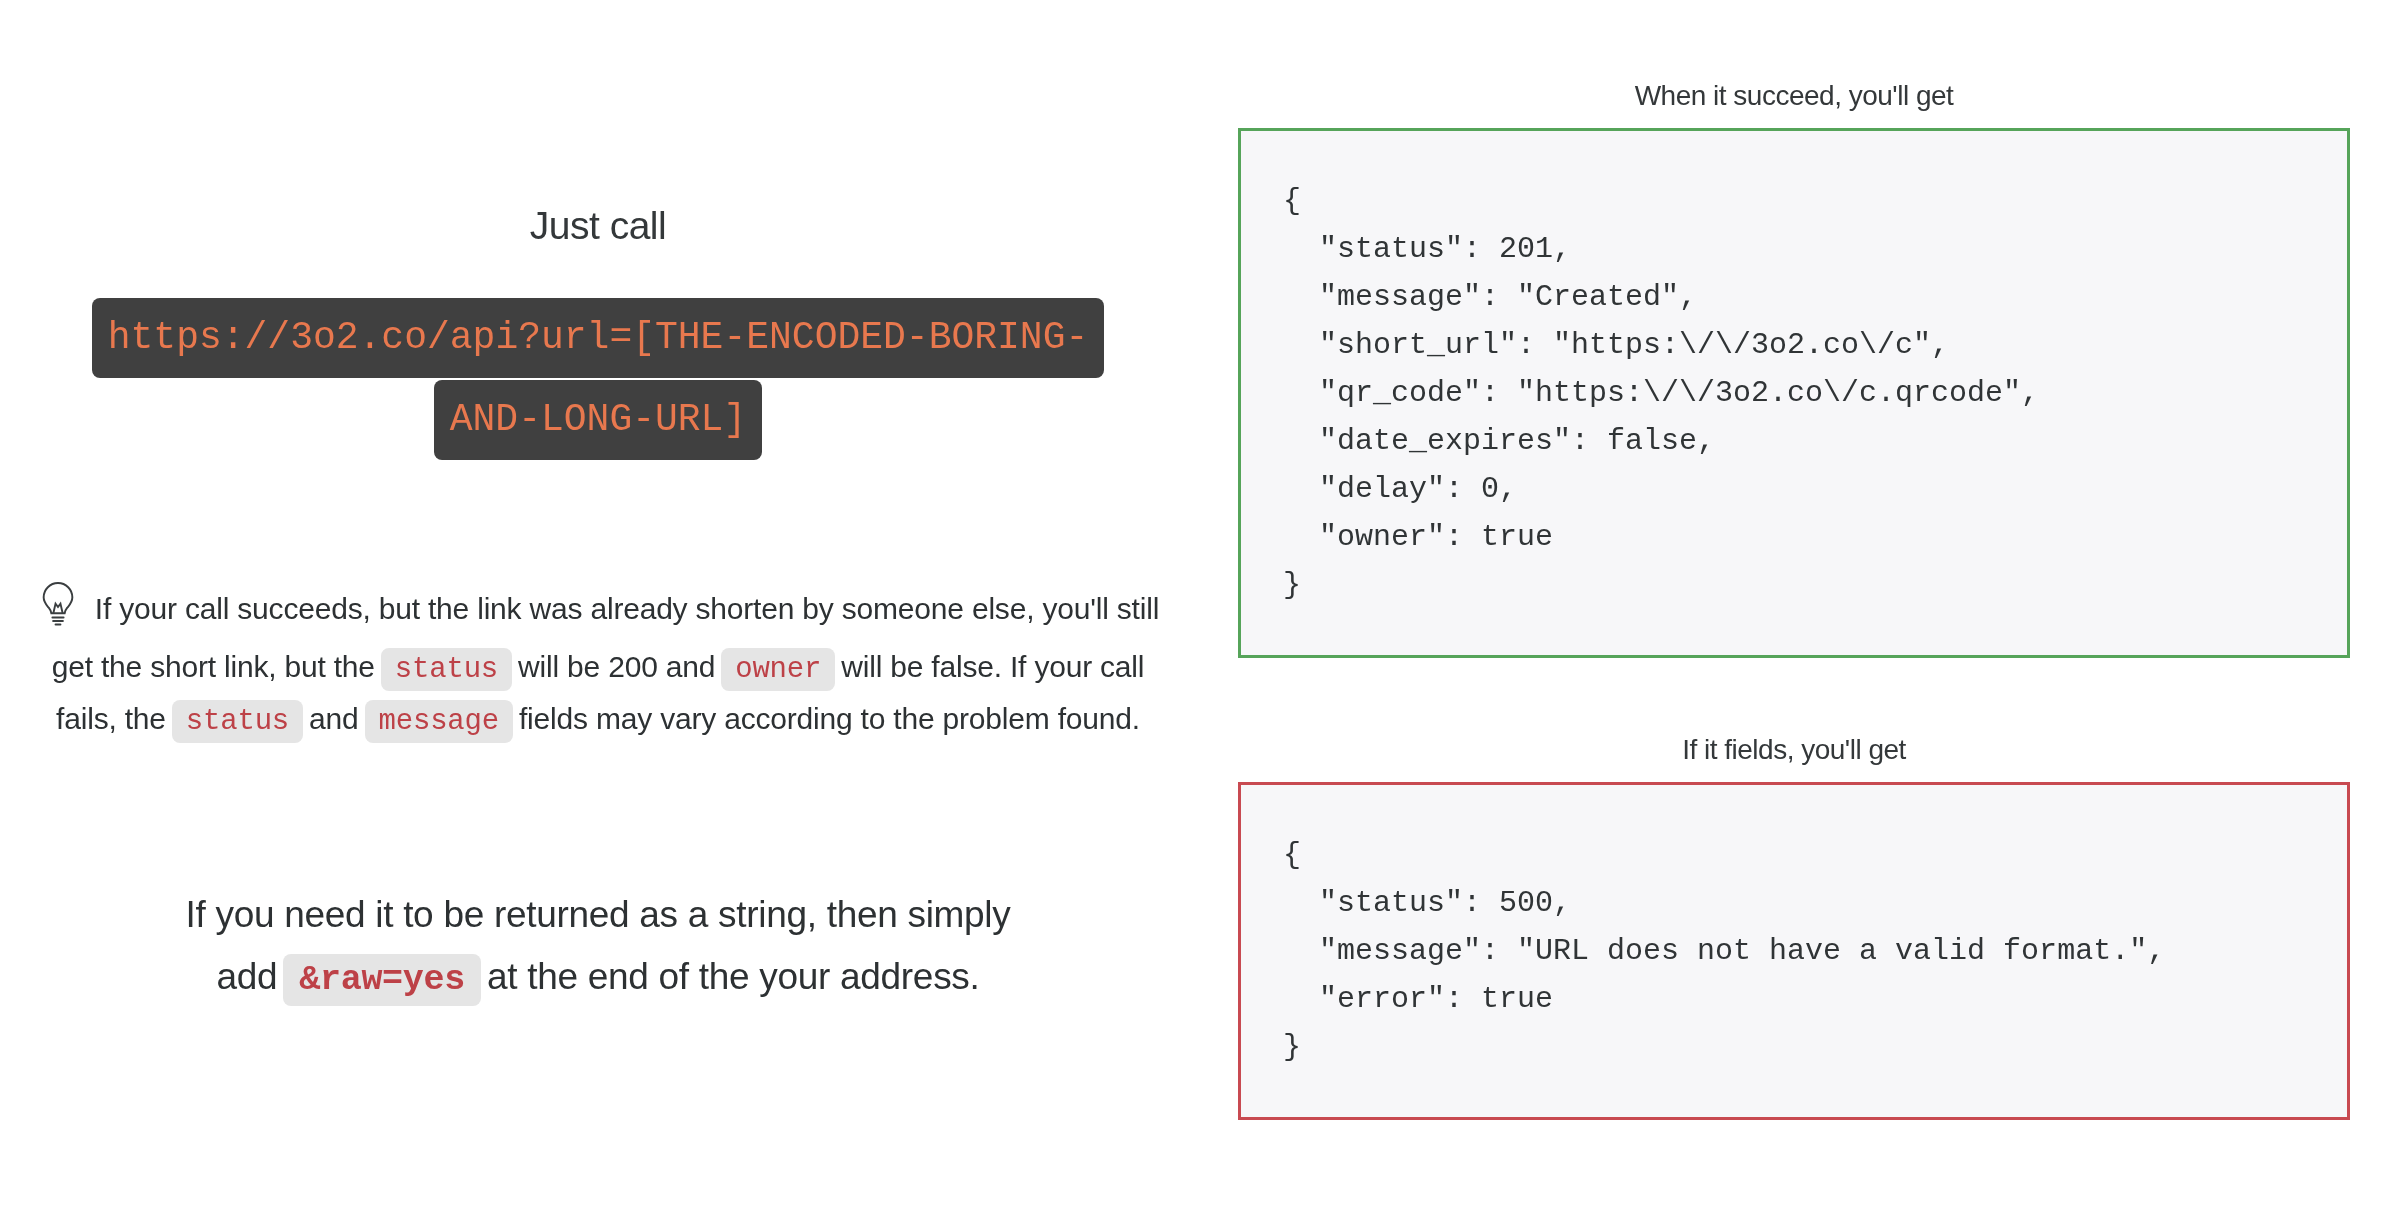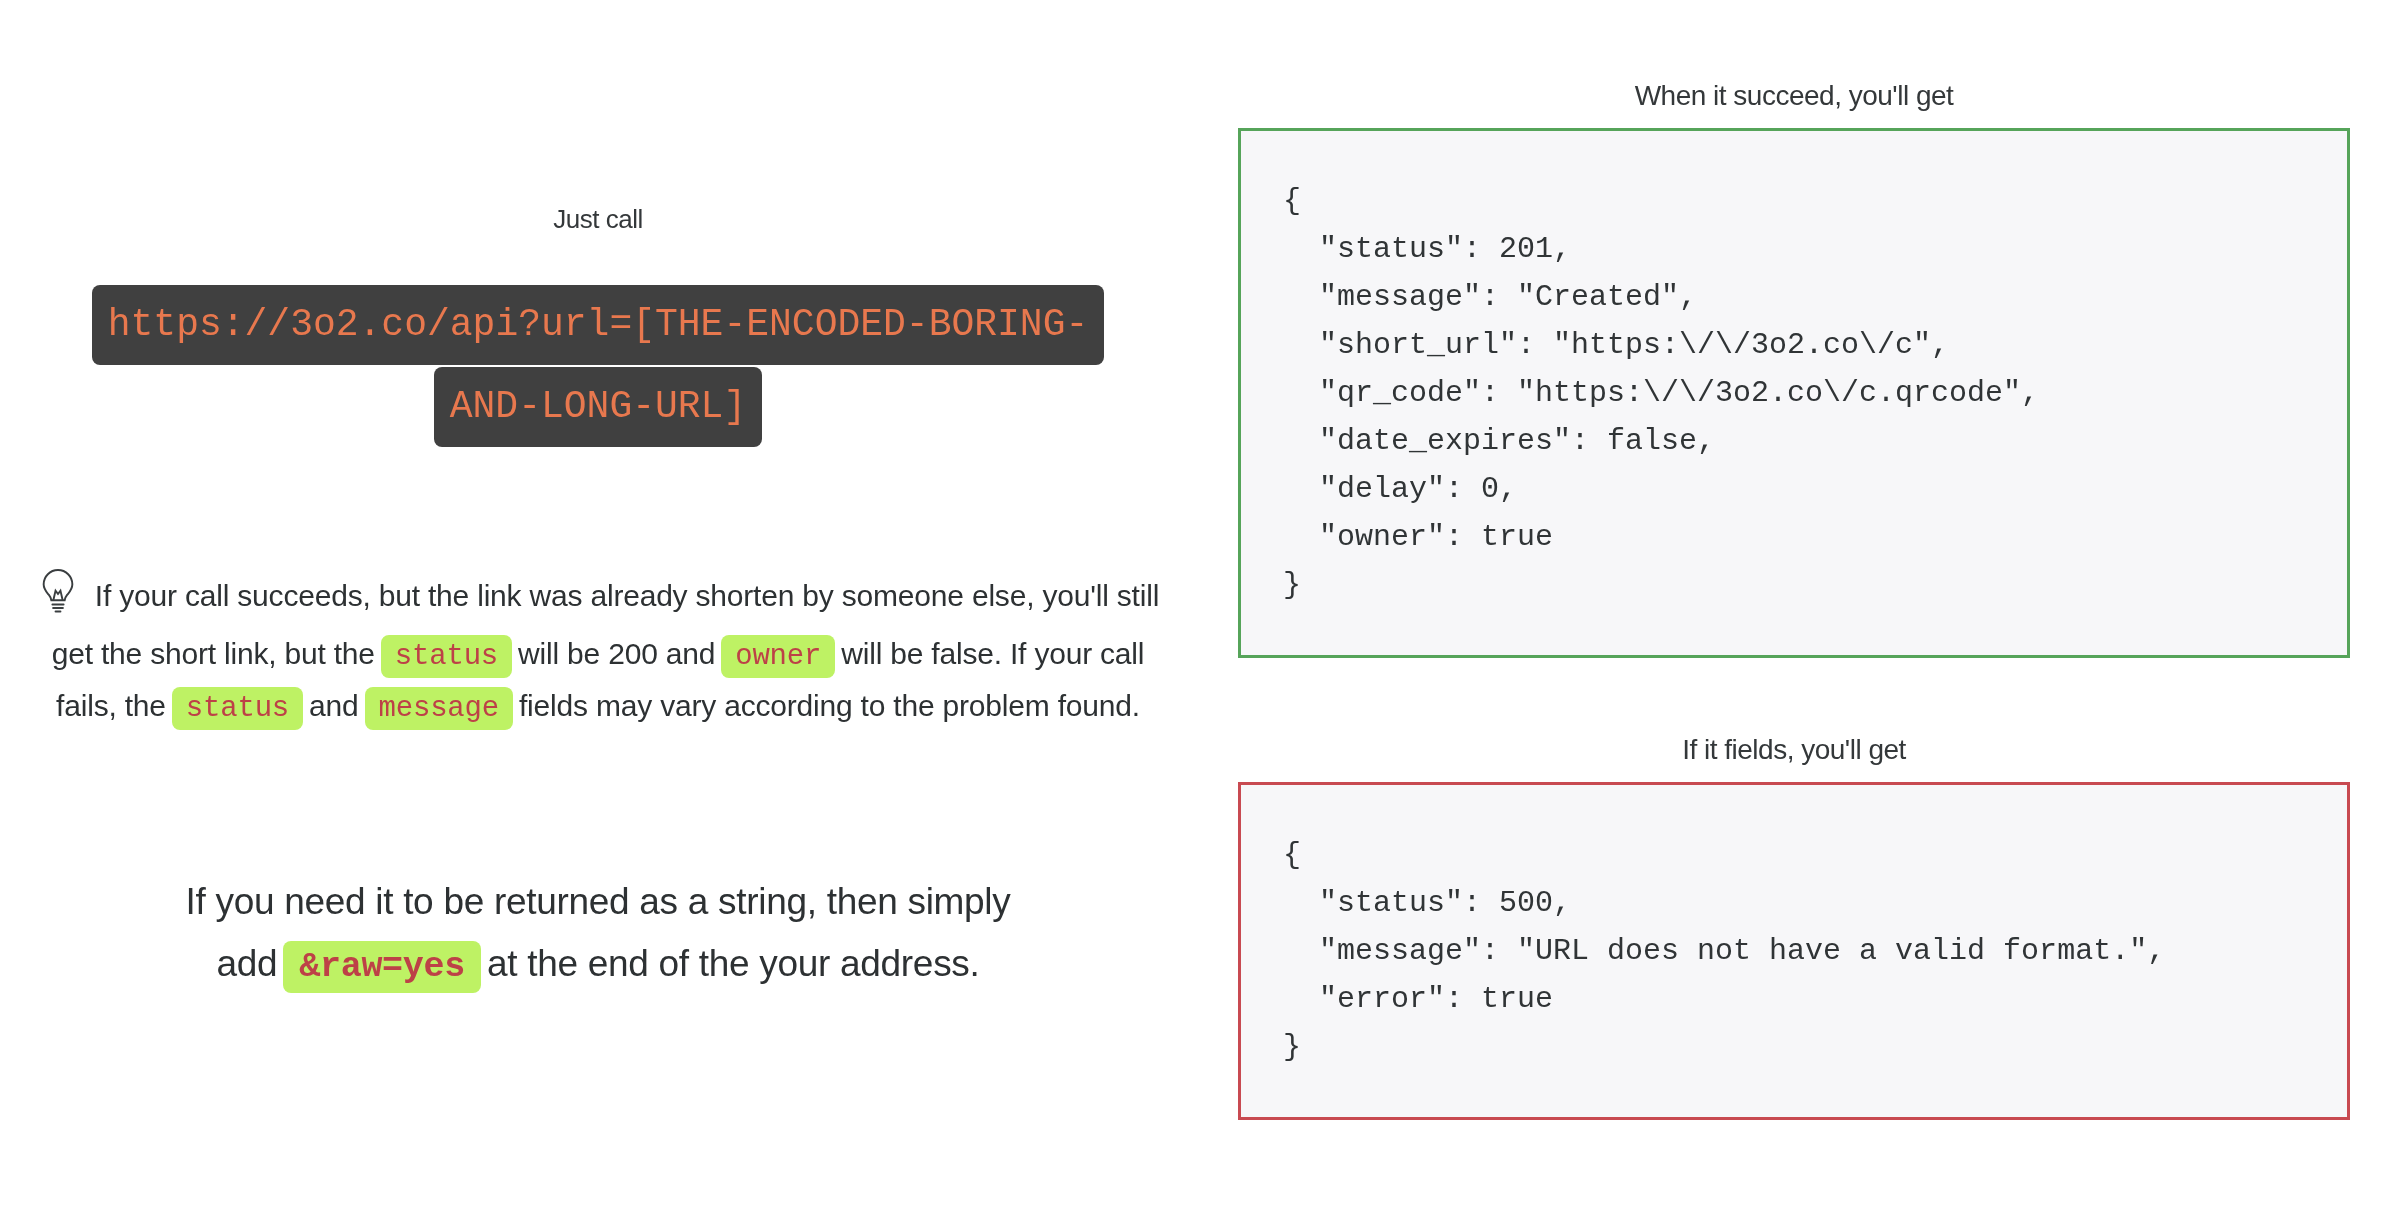--- a/index.html
+++ b/index.html
@@ -10,21 +10,21 @@
     font-family: "Liberation Sans", sans-serif;
     color: #2f3336;
     overflow: hidden;
   }
   .layout { display: flex; width: 2392px; }
   .col { width: 1196px; }
 
   
   .col-left { padding-top: 204px; text-align: center; }
   .h-call {
-    font-size: 26px;
+    font-size: 39px;
     font-weight: 400;
     letter-spacing: -0.5px;
     color: #34383a;
     margin-bottom: 50px;
   }
   .api-code {
     font-family: "Liberation Mono", monospace;
     font-size: 38px;
     line-height: 64px;
     color: #e8784e;
@@ -44,21 +44,21 @@
     line-height: 49px;
     letter-spacing: -0.2px;
     color: #2d3133;
     text-align: center;
   }
   .bulb-icon { vertical-align: -9px; margin-right: 16px; }
   .chip {
     font-family: "Liberation Mono", monospace;
     font-size: 29px;
     color: #bd4147;
-    background: #bef264;
+    background: #e5e5e5;
     border-radius: 8px;
     padding: 5px 14px;
     margin: 0 6px;
     white-space: nowrap;
   }
   .raw-note {
     max-width: 1030px;
     margin: 0 auto;
     font-size: 37px;
     line-height: 62px;

